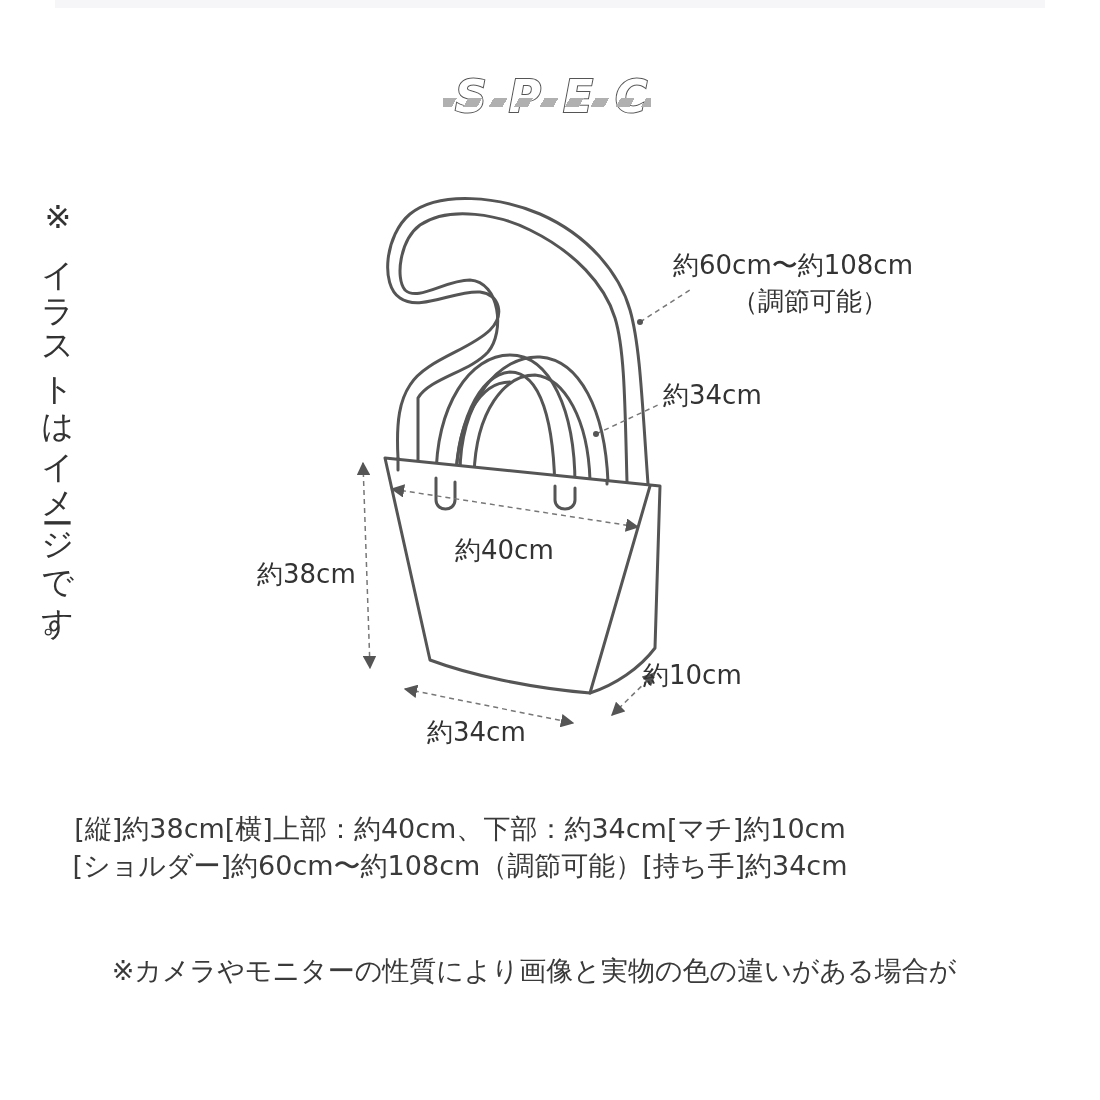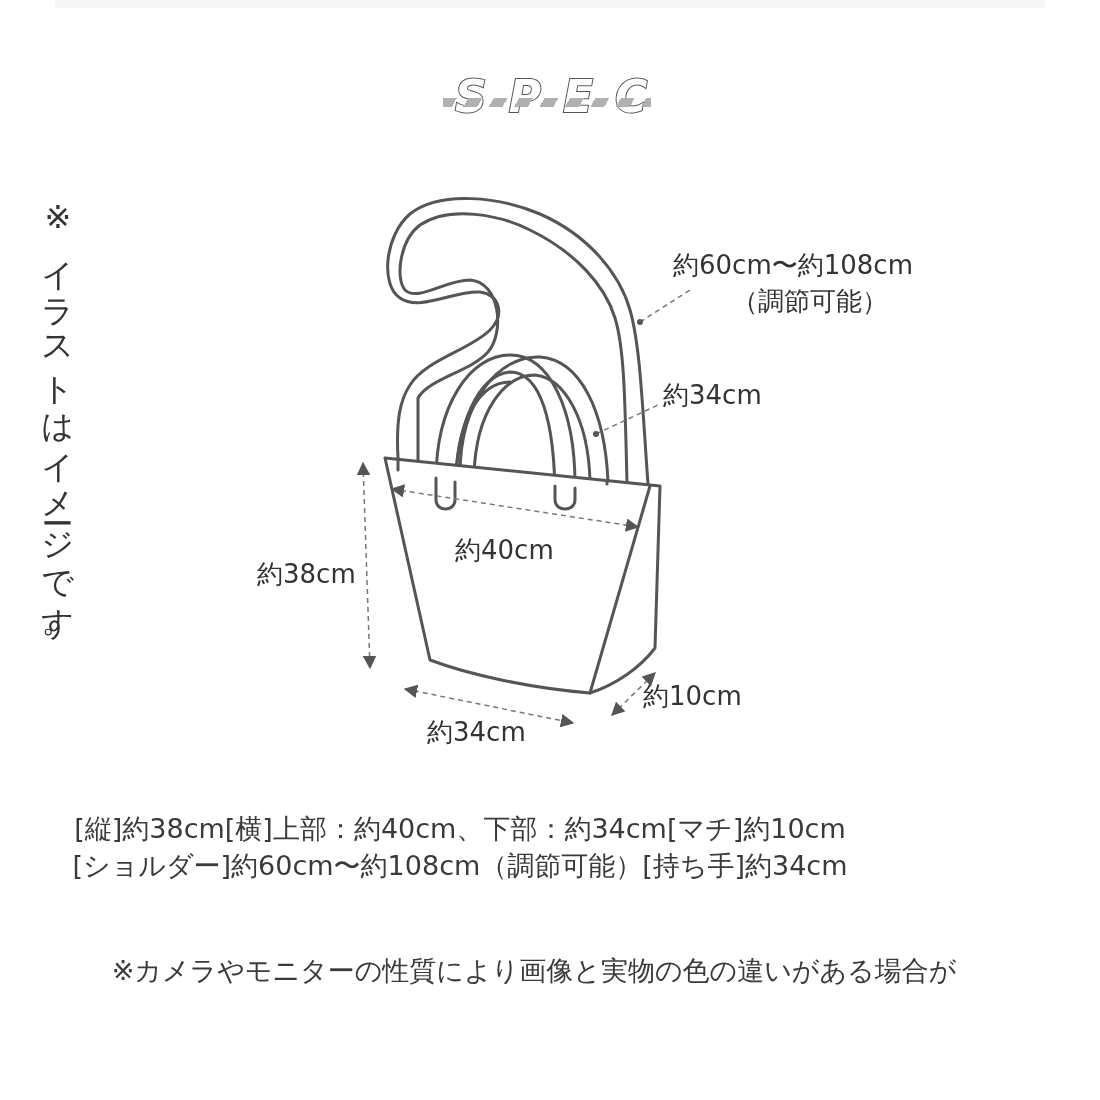--- a/index.html
+++ b/index.html
@@ -14,21 +14,21 @@
                   background: repeating-linear-gradient(120deg, #b0b0b0 0 12px, transparent 12px 22px); }
     .vertical-note { position: absolute; left: 38px; top: 198px; width: 40px;
                      writing-mode: vertical-rl; font-size: 32px; line-height: 40px; letter-spacing: 2px; color: #333; }
     .diagram { position: absolute; left: 0; top: 0; width: 1100px; height: 1100px; }
     .label { position: absolute; font-size: 26px; color: #333; white-space: nowrap; }
     .lbl-shoulder { left: 673px; top: 248px; }
     .lbl-shoulder-adj { left: 732px; top: 284px; }
     .lbl-handle { left: 663px; top: 378px; }
     .lbl-width-top { left: 455px; top: 533px; }
     .lbl-height { left: 257px; top: 557px; }
-    .lbl-gusset { left: 643px; top: 679px; }
+    .lbl-gusset { left: 643px; top: 658px; }
     .lbl-width-bottom { left: 427px; top: 715px; }
     .spec-lines { position: absolute; left: 0; top: 810px; width: 920px; text-align: center;
                   font-size: 27px; line-height: 37px; color: #3a3a3a; }
     .disclaimer { position: absolute; left: 0; top: 952px; width: 1068px; text-align: center;
                   font-size: 27px; line-height: 37px; color: #3a3a3a; }
   </style>
 </head>
 <body>
 
 <div class="top-band"></div>

